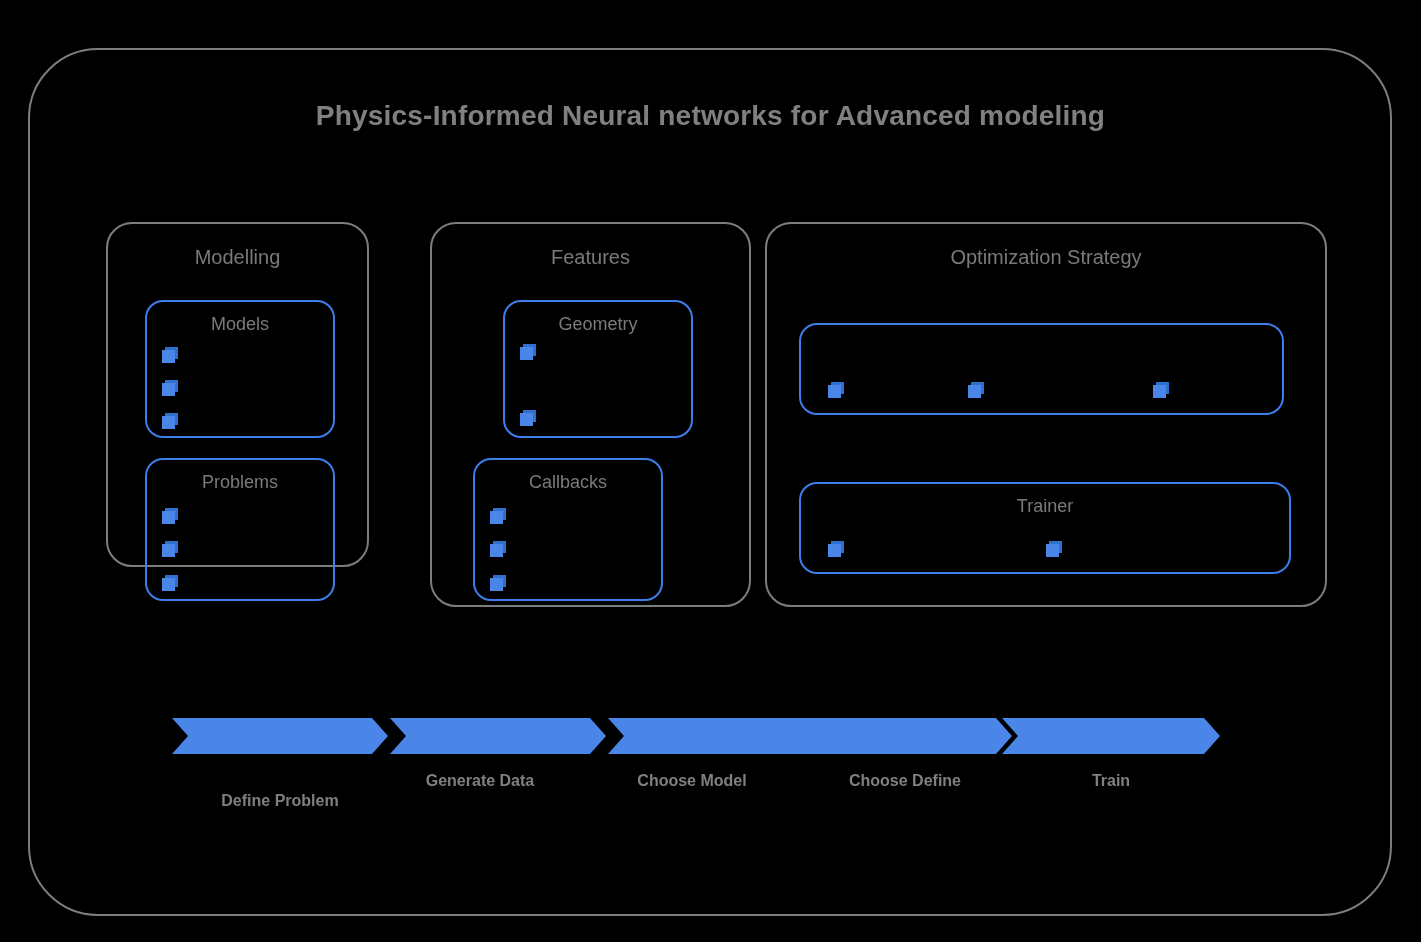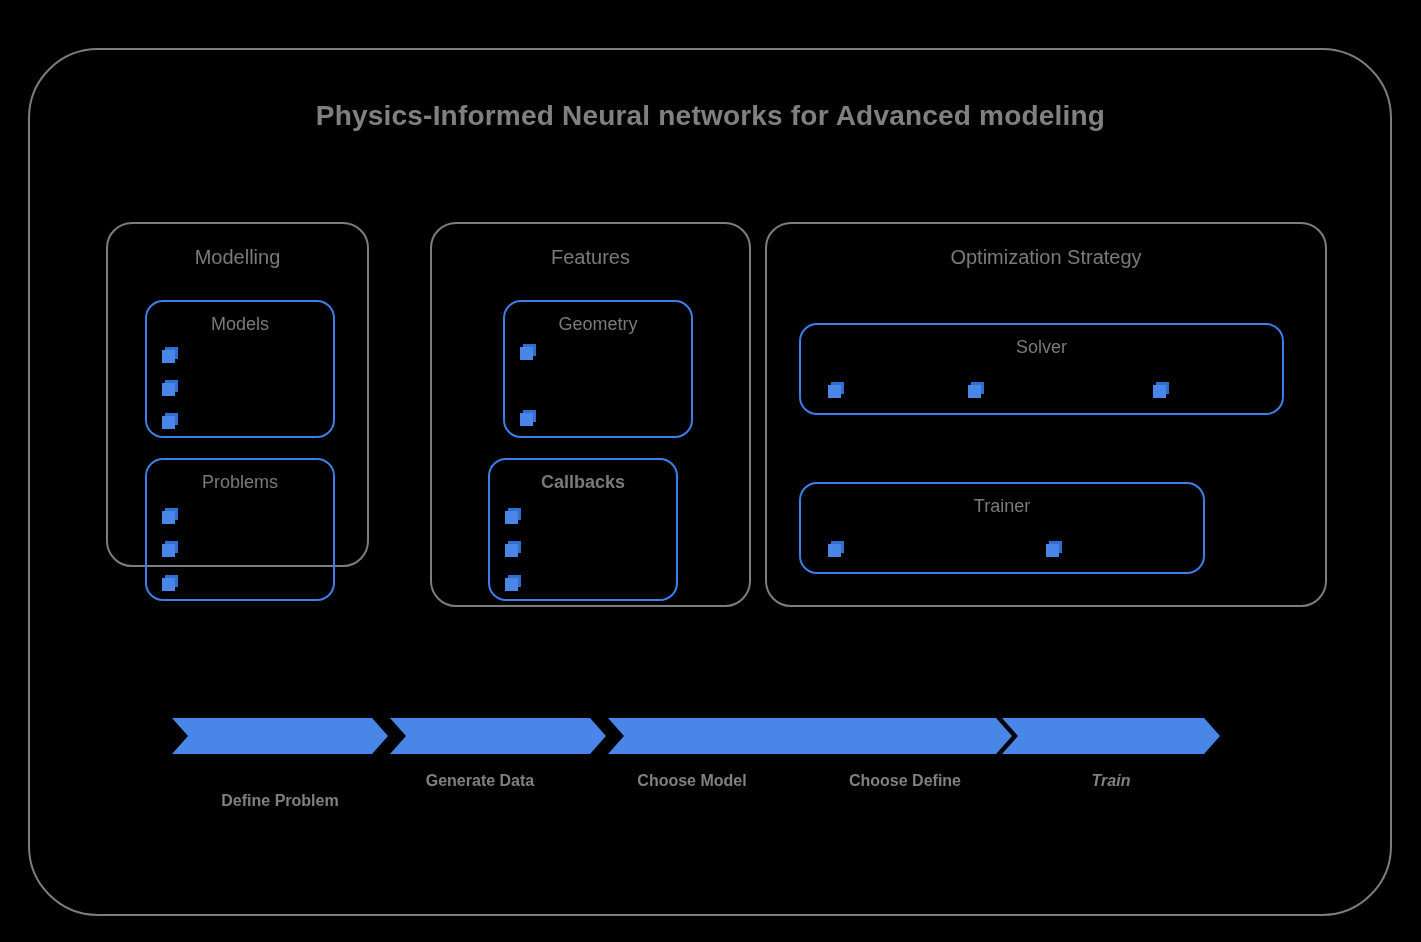--- a/index.html
+++ b/index.html
@@ -91,23 +91,23 @@
     width: 100%;
     text-align: center;
     color: #7a7a7a;
     font-size: 18px;
     white-space: nowrap;
   }
 
   #box-models    { left: 145px; top: 300px; width: 190px; height: 138px; }
   #box-problems  { left: 145px; top: 458px; width: 190px; height: 143px; }
   #box-geometry  { left: 471px; top: 300px; width: 190px; height: 138px; margin-left: 32px; }
-  #box-callbacks { left: 488px; top: 458px; width: 190px; height: 143px; font-weight: bold; }
+  #box-callbacks { left: 473px; top: 458px; width: 190px; height: 143px; }
   #box-solver    { left: 799px; top: 323px; width: 485px; height: 92px; }
-  #box-trainer   { left: 799px; top: 482px; width: 406px; height: 92px; }
+  #box-trainer   { left: 799px; top: 482px; width: 492px; height: 92px; }
 
   
   .cube-icon {
     position: absolute;
     width: 18px;
     height: 18px;
   }
   .cube-icon svg { display: block; }
 
   .bullet-label {
@@ -260,21 +260,20 @@
         </svg>
     </div>
     <div class="bullet-label" style="left:40px; top:114px;"></div>
   </div>
 
   <div class="group-panel" id="panel-optimization">
     <div class="group-title">Optimization Strategy</div>
   </div>
 
   <div class="blue-box" id="box-solver">
-    <div class="blue-box-title">Solver</div>
     <div class="cube-icon" style="left:26px; top:56px;">
       <svg width="18" height="18" viewBox="0 0 18 18">
           <polygon points="4,1 17,1 17,13 14,13 14,4 4,4" fill="#2f6fd0"></polygon>
           <rect x="1" y="4" width="13" height="13" fill="#4a86e8"></rect>
         </svg>
     </div>
     <div class="bullet-label" style="left:52px; top:56px;"></div>
     <div class="cube-icon" style="left:166px; top:56px;">
       <svg width="18" height="18" viewBox="0 0 18 18">
           <polygon points="4,1 17,1 17,13 14,13 14,4 4,4" fill="#2f6fd0"></polygon>
@@ -314,15 +313,15 @@
     <div class="chevron mid" style="left:218px; width:216px;"></div>
     <div class="chevron mid" style="left:436px; width:216px;"></div>
     <div class="chevron mid" style="left:624px; width:216px;"></div>
     <div class="chevron last" style="left:830px; width:218px;"></div>
   </div>
 
   <div class="flow-label" style="left:172px; width:216px;margin-top:20px;">Define Problem</div>
   <div class="flow-label" style="left:372px; width:216px;">Generate Data</div>
   <div class="flow-label" style="left:584px; width:216px;">Choose Model</div>
   <div class="flow-label" style="left:797px; width:216px;">Choose Define</div>
-  <div class="flow-label" style="left:1003px; width:216px;font-style:italic;">Train</div>
+  <div class="flow-label" style="left:1003px; width:216px;">Train</div>
 
 </div>
 
 </body></html>

